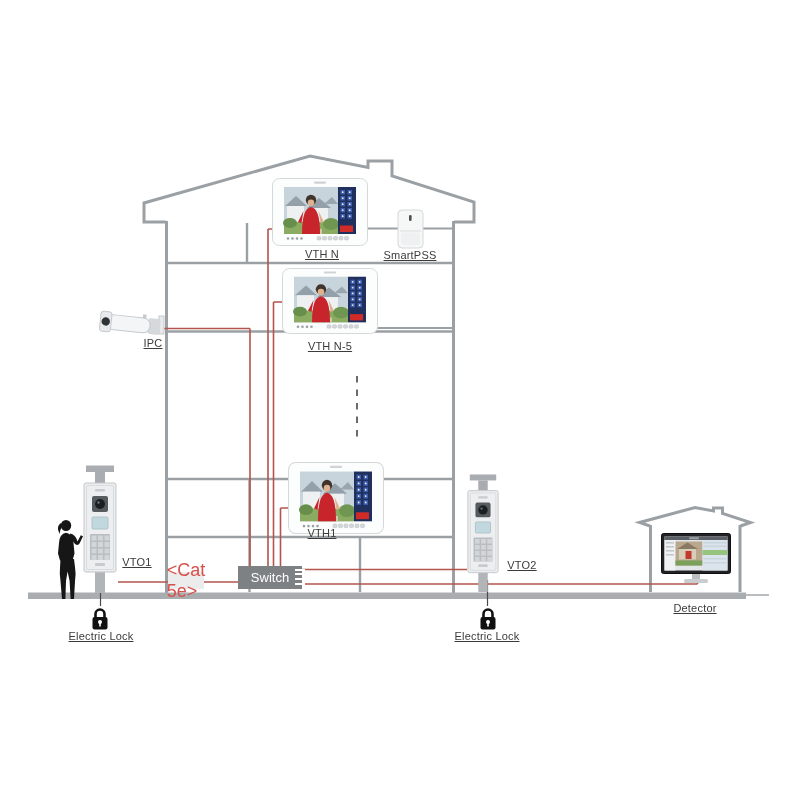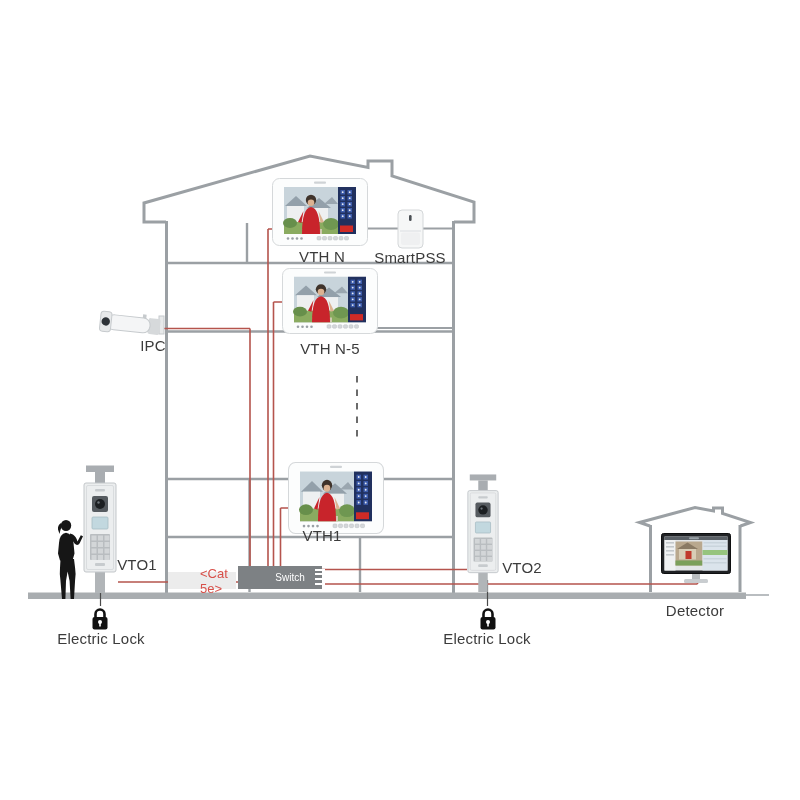--- a/index.html
+++ b/index.html
@@ -17,28 +17,28 @@
   .canvas{position:relative;width:800px;height:800px;background:var(--background);
           font-family:"Liberation Sans",sans-serif;overflow:hidden;}
   #scene{position:absolute;left:0;top:0;}
   .structure-line{stroke:var(--structure);stroke-width:3;fill:none;stroke-linejoin:miter;}
   .floor-line{stroke:var(--structure);stroke-width:2.4;fill:none;}
   .conn-line{stroke:var(--structure);stroke-width:2;fill:none;}
   .wire-line{stroke:var(--wire);stroke-width:1.6;fill:none;}
   .lock-line{stroke:#4a4a4a;stroke-width:1.2;fill:none;}
   .dots-line{stroke:#6b6b6b;stroke-width:2;stroke-dasharray:6.5 7;fill:none;}
   .ground-bar{fill:var(--ground);}
-  .lbl{position:absolute;transform:translateX(-50%);font-size:15px;color:var(--label-text);
-       white-space:nowrap;letter-spacing:.2px;}
+  .lbl{position:absolute;transform:translateX(-50%);font-size:11px;color:var(--label-text);
+       white-space:nowrap;letter-spacing:.2px;text-decoration:underline;}
   .dev{position:absolute;}
   .dev svg{display:block;width:100%;height:100%;}
   .cat5e{position:absolute;left:168px;top:572px;width:36px;height:17px;background:var(--cat5e-bg);
-         color:var(--cat5e-text);font-size:13px;display:flex;align-items:center;justify-content:center;padding-left:32px;}
+         color:var(--cat5e-text);font-size:18px;display:flex;align-items:center;justify-content:center;}
   .switch{position:absolute;left:238px;top:566px;width:64px;height:23px;background:var(--switch-bg);
-          color:var(--switch-text);font-size:10px;display:flex;align-items:center;justify-content:center;padding-left:20px;}
+          color:var(--switch-text);font-size:13px;display:flex;align-items:center;justify-content:center;}
   .switch .ports{position:absolute;right:-3px;top:2.5px;width:10px;}
   .switch .ports i{display:block;width:10px;height:2.2px;background:#fff;margin-bottom:2.6px;}
 </style>
 </head>
 <body>
 
 <div class="canvas">
 
   <svg width="0" height="0" style="position:absolute" aria-hidden="true">
     <defs>

